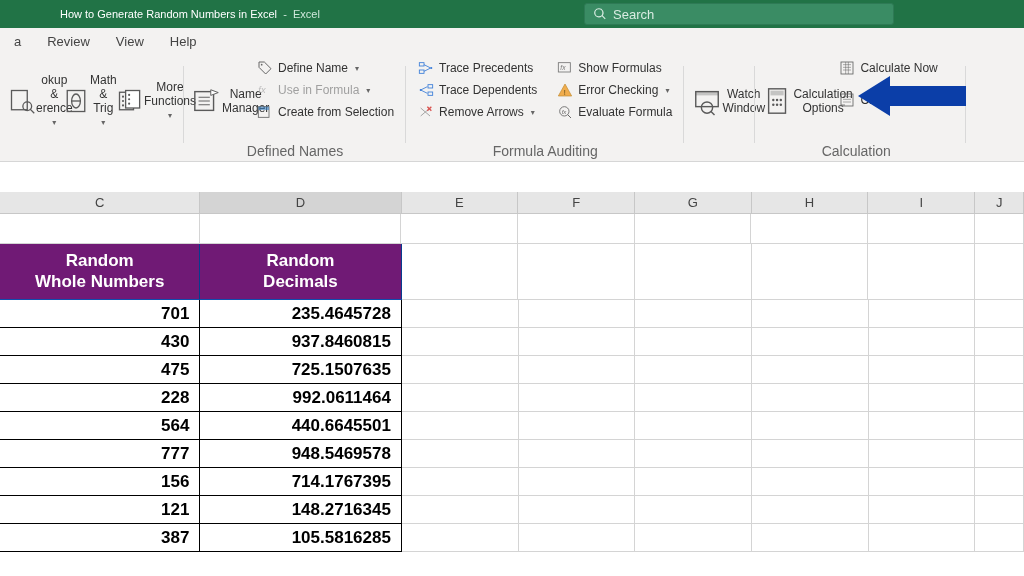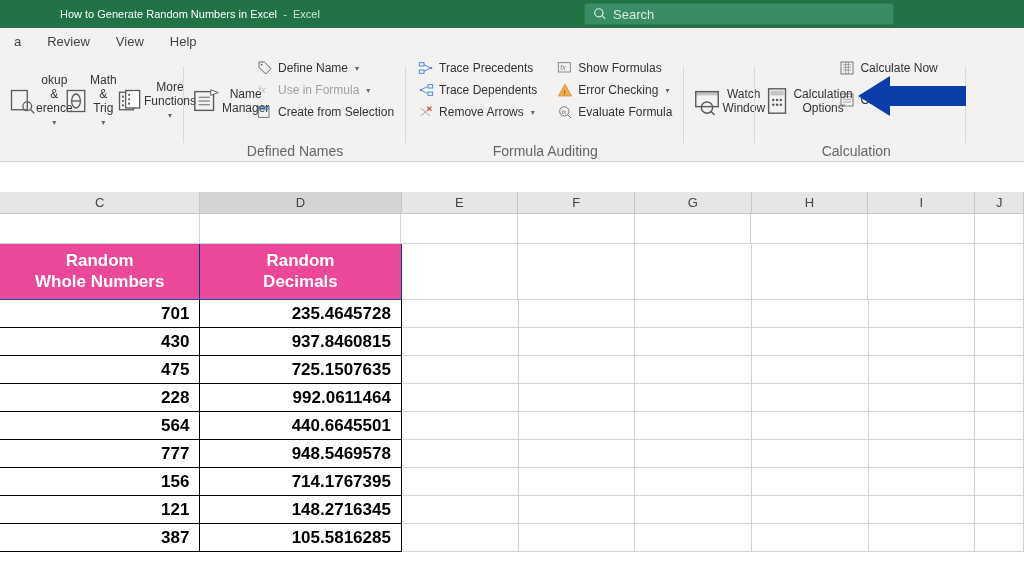--- a/index.html
+++ b/index.html
@@ -42,21 +42,21 @@
   
   .sheet-area { position: relative; }
   .col-headers { display: flex; height: 22px; background: #e6e6e6; border-bottom: 1px solid #c7c7c7; margin-top: 30px;}
   .col-h { border-right: 1px solid #c7c7c7; display:flex; align-items:center; justify-content:center; font-size: 13px; color:#444; background:#e6e6e6;}
   .col-h.sel { background: #d4d4d4; }
   .grid-row { display:flex; height: 25px; }
   .cell { border-right: 1px solid #d4d4d4; border-bottom: 1px solid #d4d4d4; display:flex; align-items:center; padding: 0 6px; font-size: 14px; background:#fff; }
 
   
   .hdr-row { display:flex; height:56px; }
-  .hdr-cell { background:#ec4899; color:#fff; font-weight:bold; font-size:17px; display:flex; align-items:center; justify-content:center; text-align:center; border-right:1px solid #063d8f; border-bottom:1px solid #0F4FAE; line-height:1.2; }
+  .hdr-cell { background:#701a75; color:#fff; font-weight:bold; font-size:17px; display:flex; align-items:center; justify-content:center; text-align:center; border-right:1px solid #063d8f; border-bottom:1px solid #0F4FAE; line-height:1.2; }
   .blank-cell { border-right:1px solid #d4d4d4; border-bottom:1px solid #d4d4d4; } 
   .wC { width: 206px; }
   .wD { width: 207px; }
   .wE { width: 120px; }
   .wF { width: 120px; }
   .wG { width: 120px; }
   .wH { width: 120px; }
   .wI { width: 110px; }
   .wJ { width: 50px; }
 

